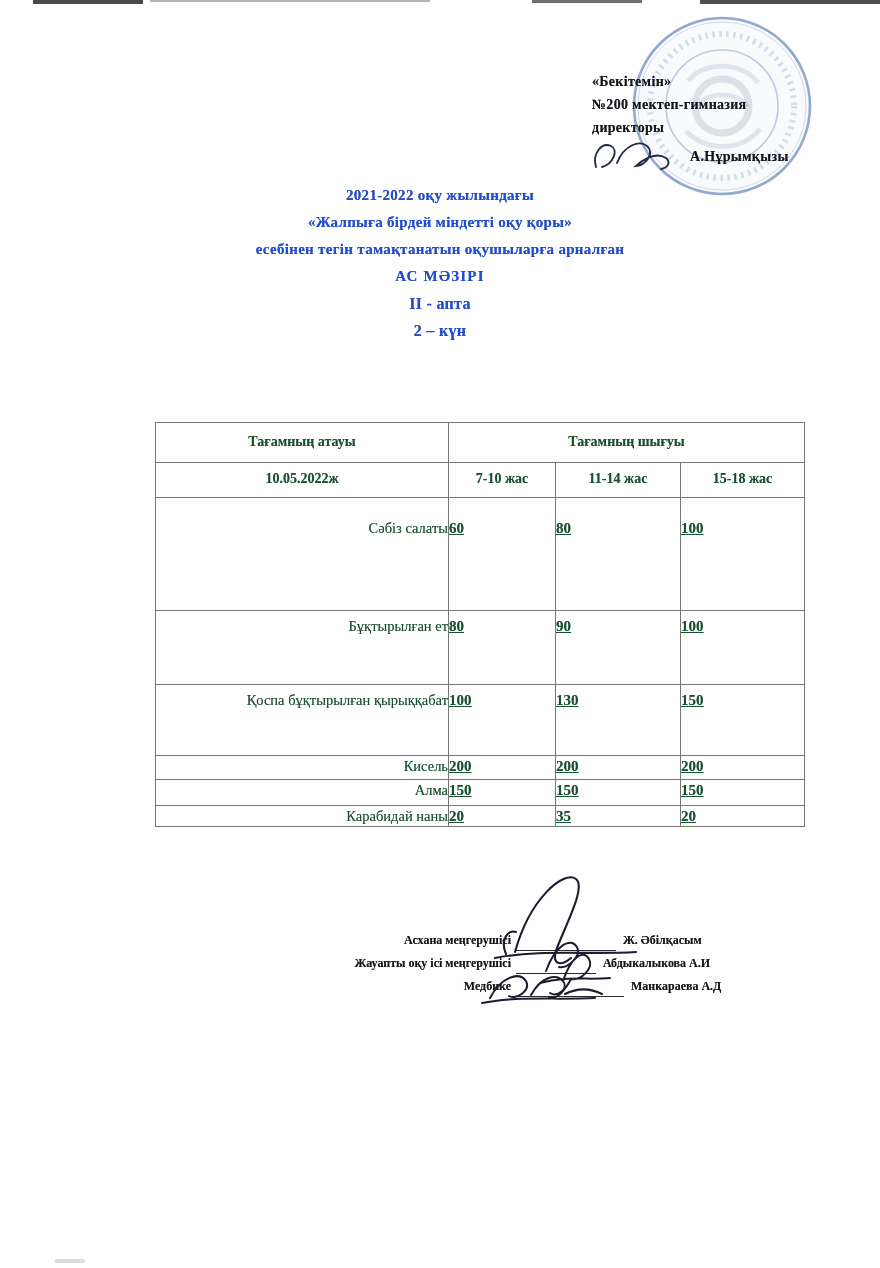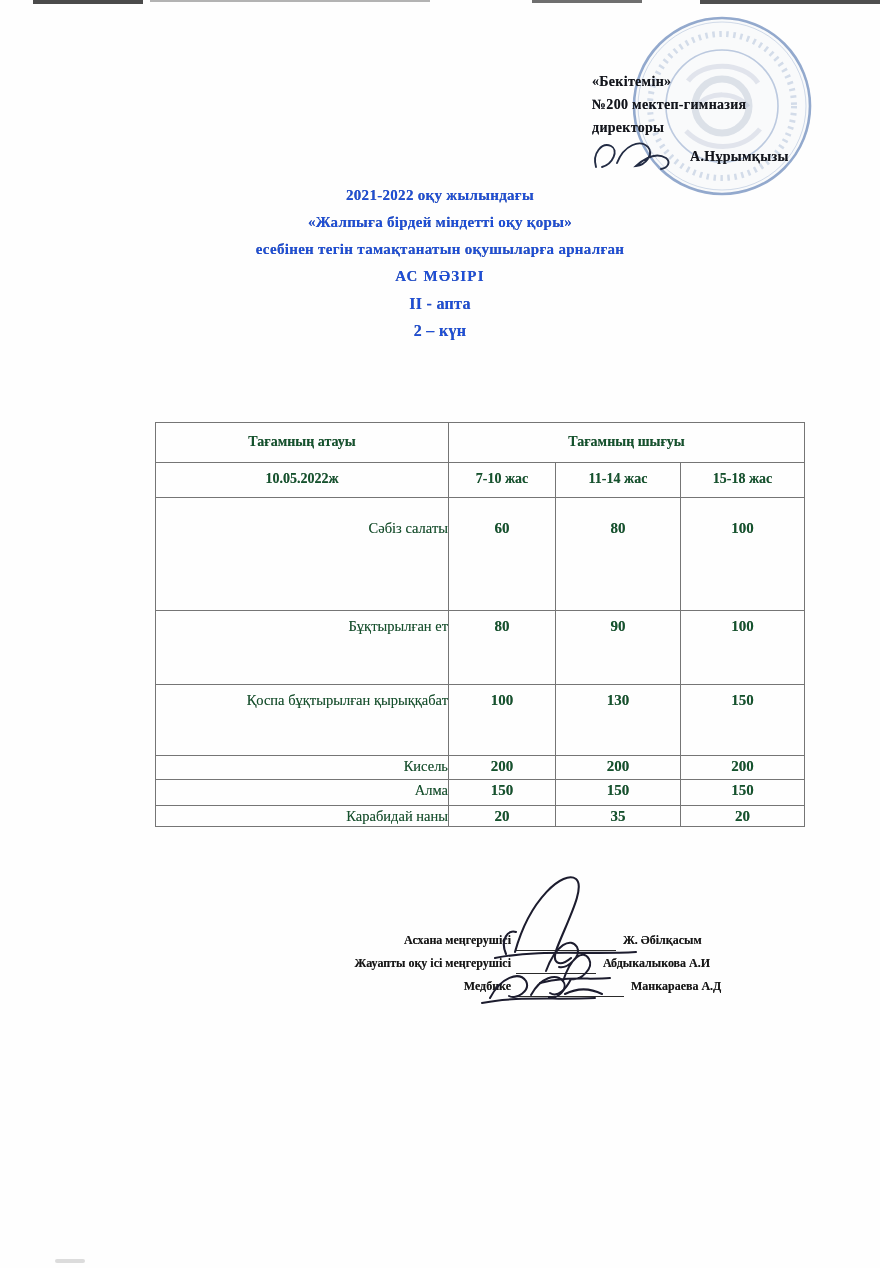--- a/index.html
+++ b/index.html
@@ -51,21 +51,21 @@
     border:1px solid #757575;
     vertical-align:top;padding:0;
     overflow:hidden;
   }
   table.menu tr.h1 td,table.menu tr.h2 td{
     font-weight:bold;text-align:center;font-size:14px;
   }
   table.menu tr.h1 td{padding-top:11px;}
   table.menu tr.h2 td{padding-top:8px;}
   table.menu td.name{padding-left:10px;text-align:right;}
-  table.menu td.val{text-align:center;font-weight:bold;font-size:15px;}
+  table.menu td.val{font-weight:bold;font-size:15px;text-decoration:underline;}
   table.menu tr.r1 td{padding-top:22px;}
   table.menu tr.r2 td,table.menu tr.r3 td{padding-top:7px;}
   table.menu tr.r4 td,table.menu tr.r5 td,table.menu tr.r6 td{padding-top:2px;}
 
   
   .footer-line{
     position:absolute;left:229px;width:600px;height:23px;
     display:flex;align-items:flex-start;
     font-weight:bold;font-size:12px;color:#161616;
     text-shadow:0 0 .6px rgba(0,0,0,.5);

